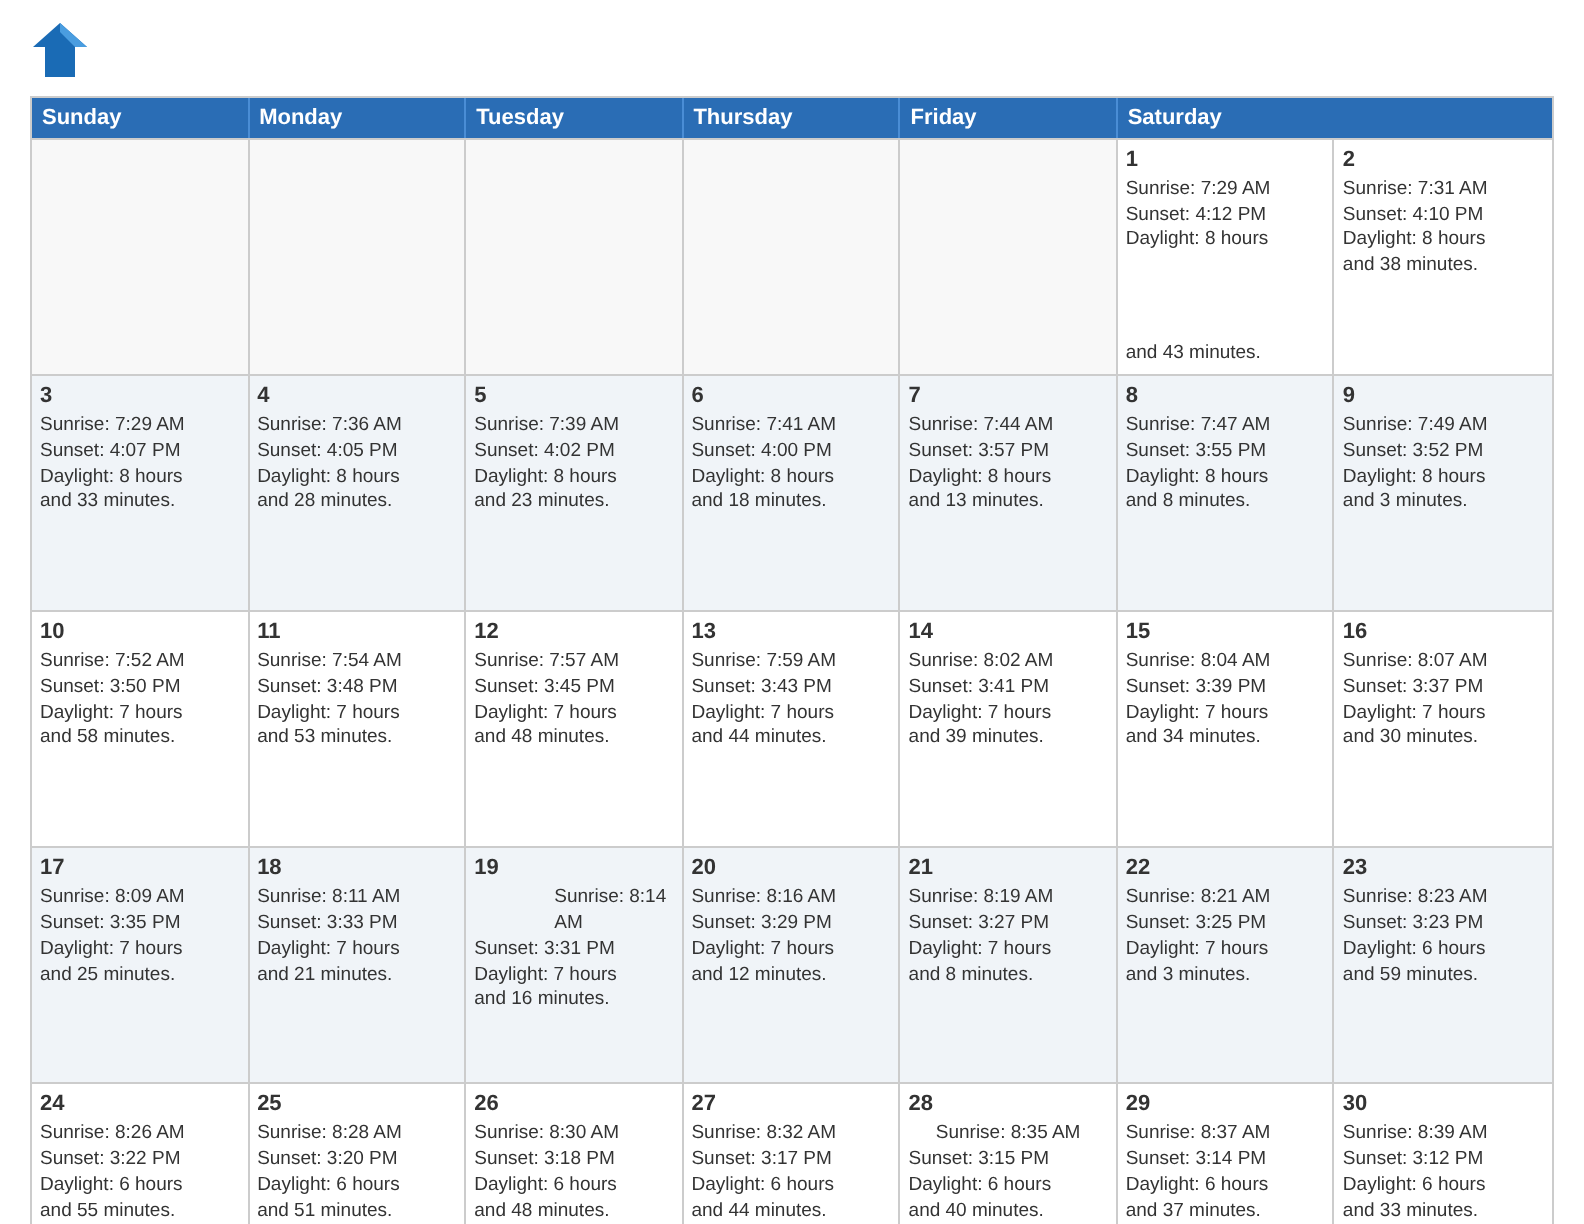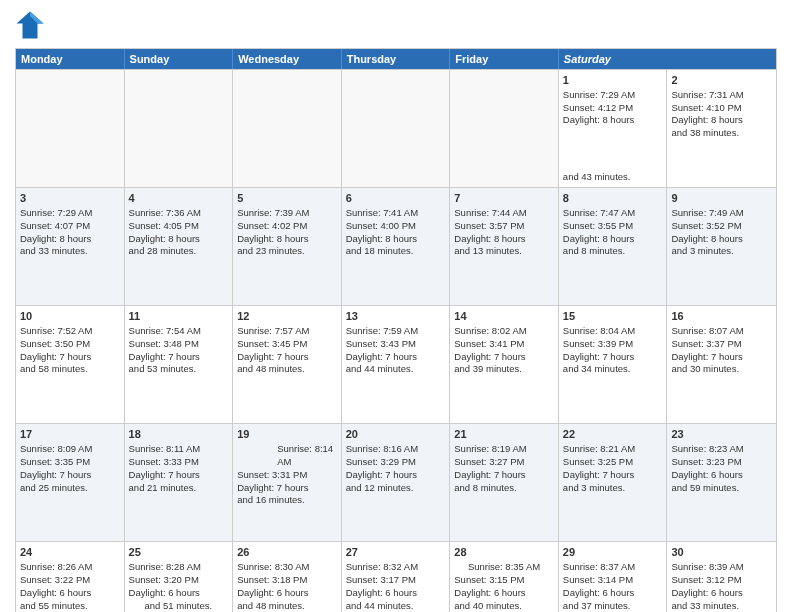--- a/index.html
+++ b/index.html
@@ -63,21 +63,21 @@
       background: #2a6db5;
     }
     .cal-header-cell {
       color: #fff;
       font-weight: bold;
       font-size: 11px;
       padding: 4px 5px;
       border-right: 1px solid #4a8dd5;
       text-align: left;
     }
-    .cal-header-cell:last-child { border-right: none; font-style: italic; }
+    .cal-header-cell:last-child { border-right: none; }
     .cal-body {
       flex: 1;
       display: grid;
       grid-template-rows: repeat(5, 1fr);
     }
     .cal-week {
       display: grid;
       grid-template-columns: repeat(7, 1fr);
       border-top: 1px solid #ccc;
       flex: 1;
@@ -124,23 +124,23 @@
       </div>
     </div>
     <div class="title-block">
       <div class="month-title"></div>
       <div class="location-title"></div>
     </div>
   </div>
 
   <div class="calendar">
     <div class="cal-header">
-    <div class="cal-header-cell">Monday</div>
-        <div class="cal-header-cell">Sunday</div>
-        <div class="cal-header-cell">Wednesday</div>
+    <div class="cal-header-cell">Sunday</div>
+        <div class="cal-header-cell">Monday</div>
+        <div class="cal-header-cell">Tuesday</div>
         <div class="cal-header-cell">Thursday</div>
         <div class="cal-header-cell">Friday</div>
         <div class="cal-header-cell">Saturday</div>
       </div>
     <div class="cal-body">
     <div class="cal-week">
           <div class="cal-cell empty"></div>
           <div class="cal-cell empty"></div>
           <div class="cal-cell empty"></div>
           <div class="cal-cell empty"></div>
@@ -319,21 +319,21 @@
             <span style="display: block;">Sunrise: 8:26 AM</span>
             <span style="display: block;">Sunset: 3:22 PM</span>
             <span style="display: block;">Daylight: 6 hours</span>
             <span style="display: block;">and 55 minutes.</span>
           </div>
           <div class="cal-cell shaded">
             <span class="day-num">25</span>
             <span style="display: block;">Sunrise: 8:28 AM</span>
             <span style="display: block;">Sunset: 3:20 PM</span>
             <span style="display: block;">Daylight: 6 hours</span>
-            <span style="display: block; text-align: center;">and 51 minutes.</span>
+            <span style="display: block;">and 51 minutes.</span>
           </div>
           <div class="cal-cell shaded">
             <span class="day-num">26</span>
             <span style="display: block;">Sunrise: 8:30 AM</span>
             <span style="display: block;">Sunset: 3:18 PM</span>
             <span style="display: block;">Daylight: 6 hours</span>
             <span style="display: block;">and 48 minutes.</span>
           </div>
           <div class="cal-cell shaded">
             <span class="day-num">27</span>

